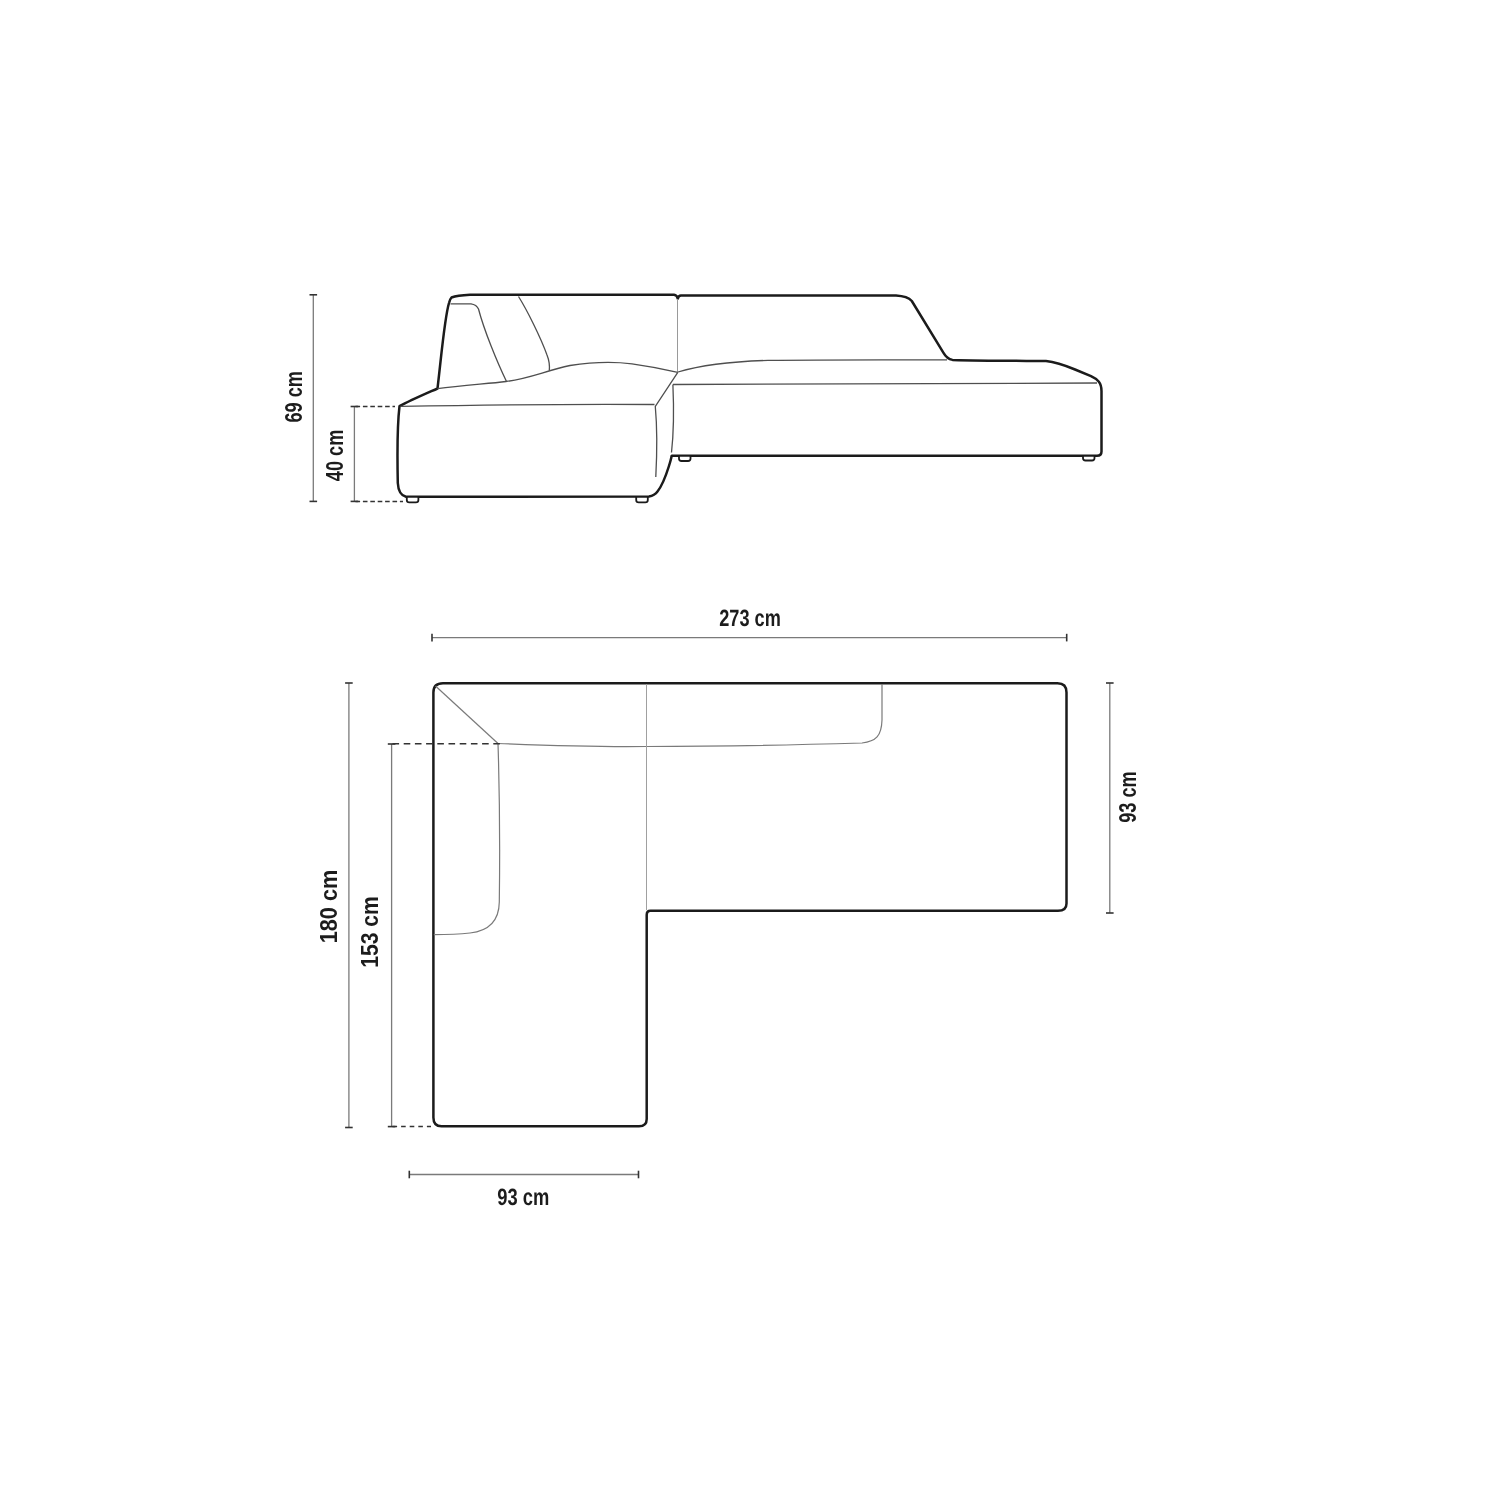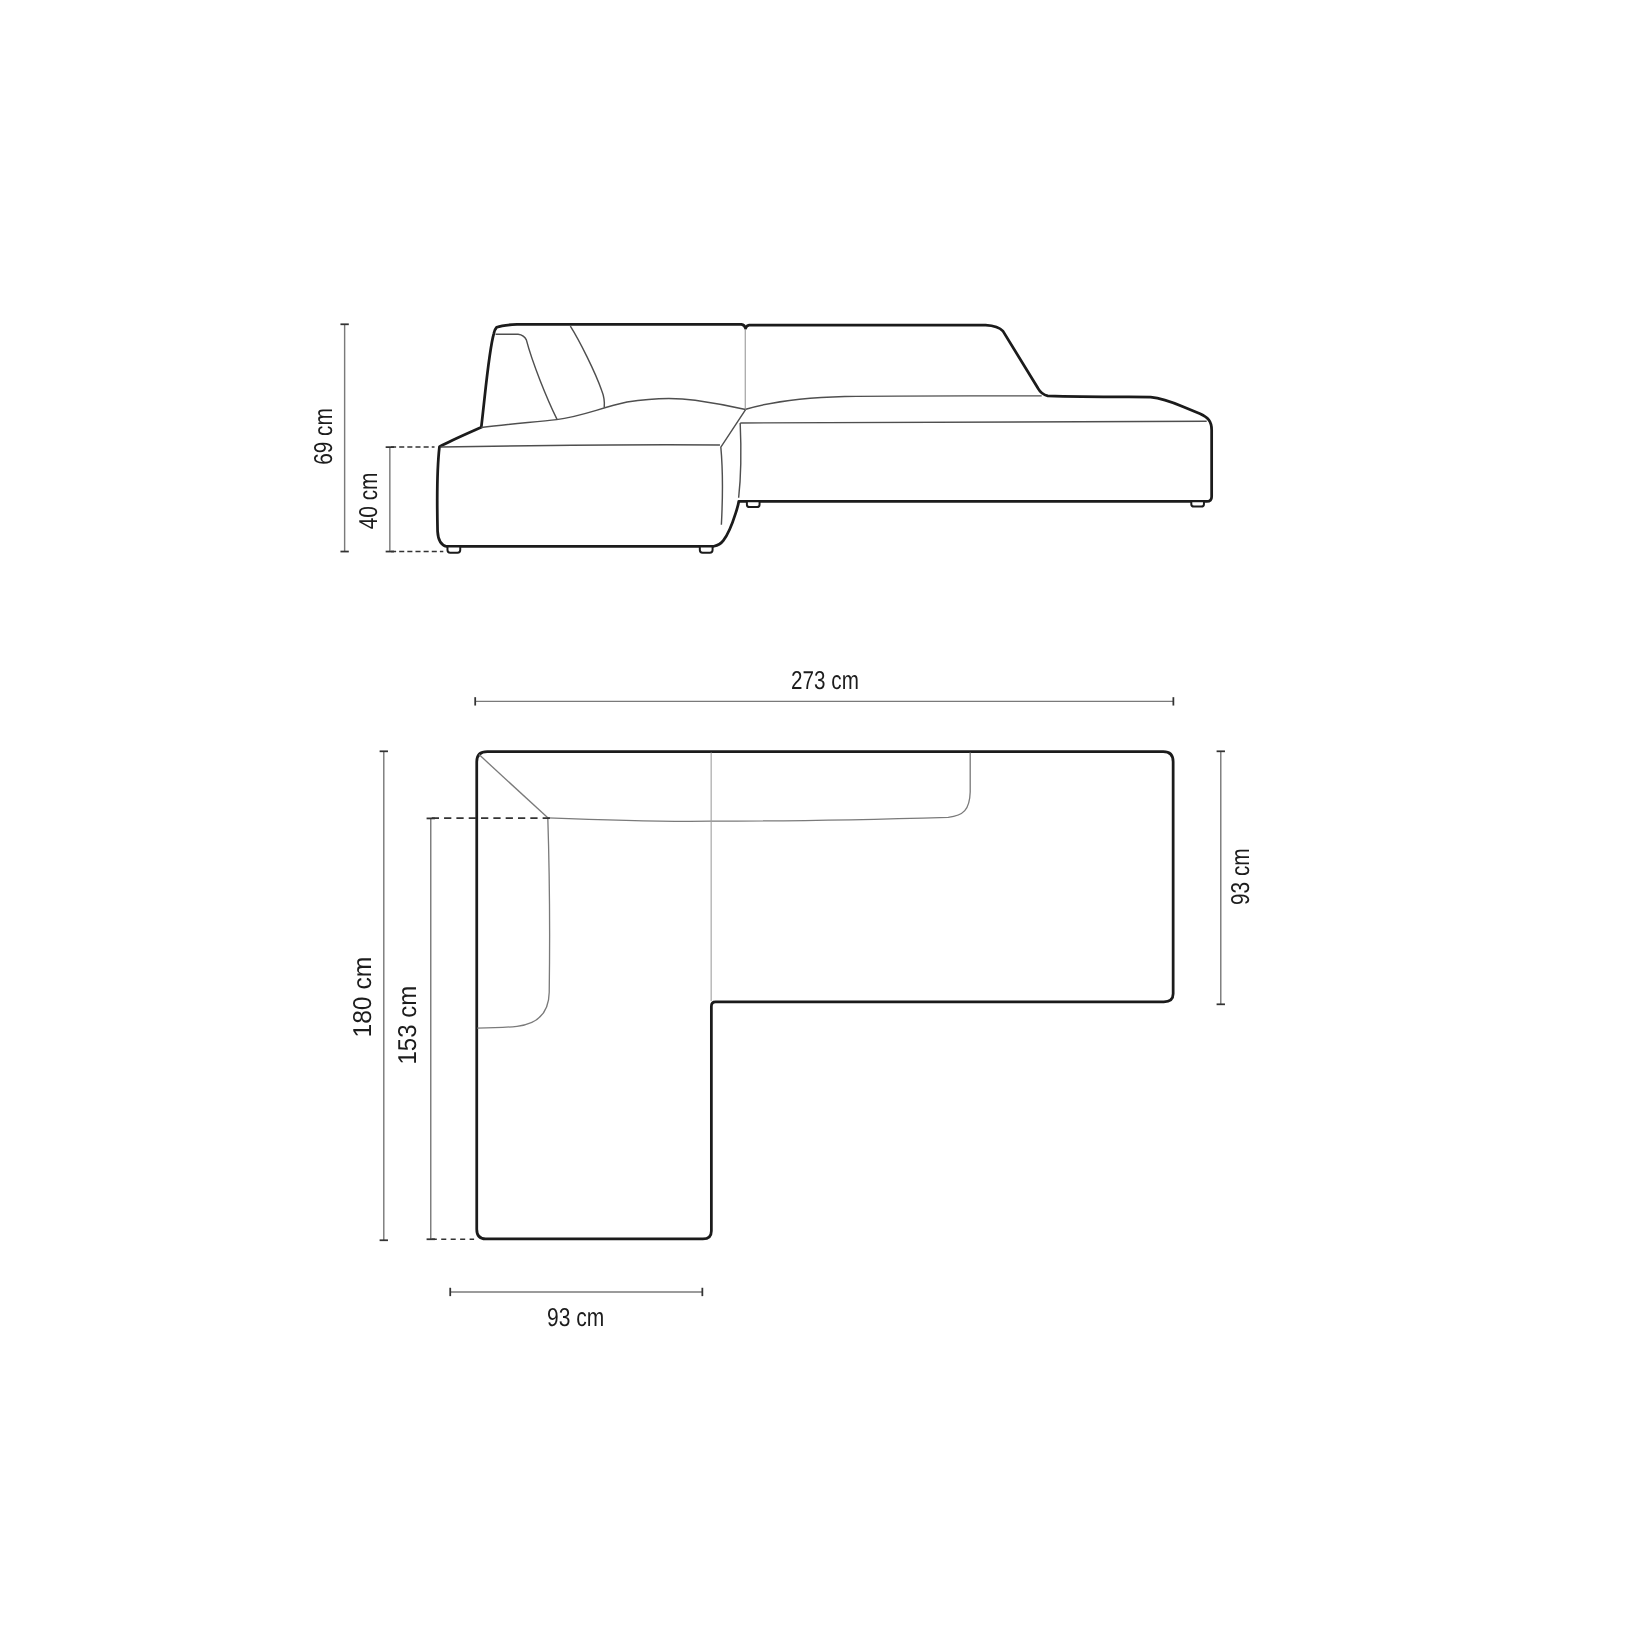--- a/index.html
+++ b/index.html
@@ -1,17 +1,17 @@
 <!DOCTYPE html>
 <html><head>
 <meta charset="utf-8">
 <style>
   html,body{margin:0;padding:0;background:#ffffff;-webkit-font-smoothing:antialiased;}
   *{-webkit-font-smoothing:antialiased;}
-  .wrap{width:1500px;height:1500px;position:relative;background:#fff;}
+  .wrap{width:1500px;height:1500px;position:relative;background:#fff;font-weight:bold;}
   text{font-family:"Liberation Sans",sans-serif;fill:#1c1c1c;}
 </style>
 </head>
 <body>
 <div class="wrap">
 <svg width="1500" height="1500" viewBox="0 0 1500 1500">
 
   <rect x="0" y="0" width="1500" height="1500" fill="#ffffff"></rect>
 
   <path d="M 660 295.6 L 896 295.6 Q 907.5 296.3 911.8 301 L 943.5 352.8 Q 946.8 358.6 952.5 359.9 C 985 360.9 1020 360.8 1046 361 Q 1053 361.6 1058.5 363.2 L 1093 376.5 Q 1101.3 380.5 1101.5 390 L 1101.5 451.5 Q 1101.5 455.8 1097 455.8 L 660 455.8 Z" fill="#ffffff" stroke="none"></path>

